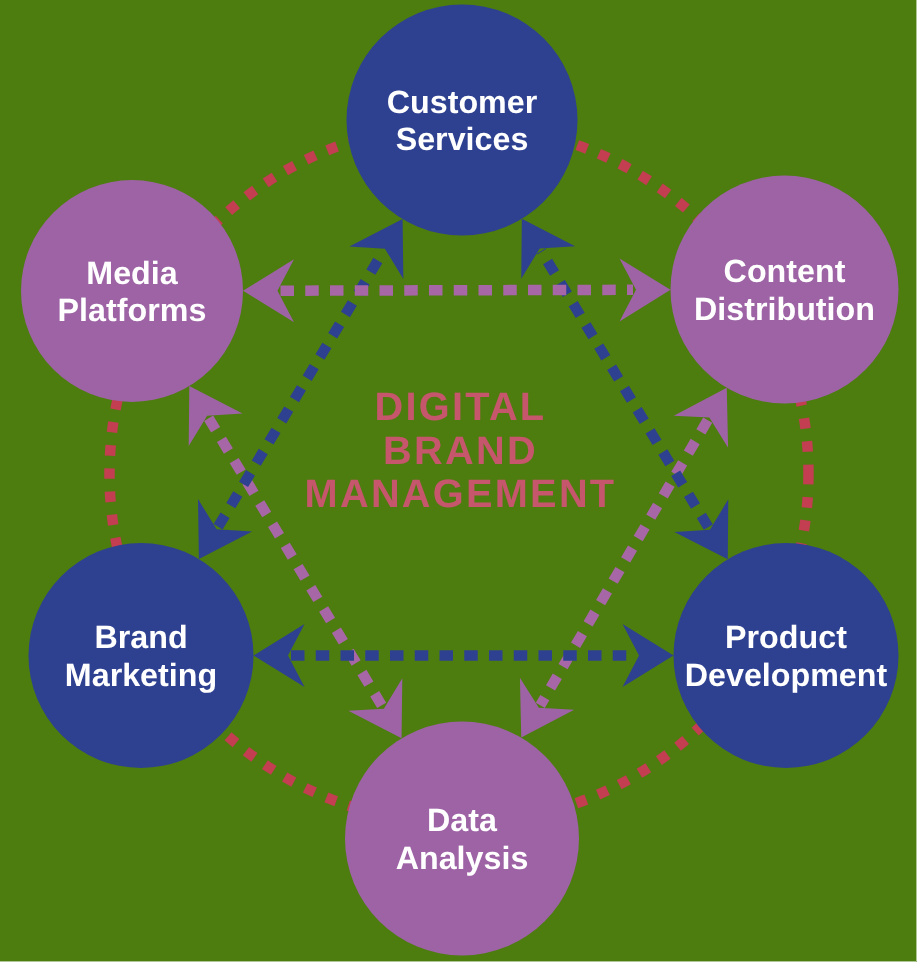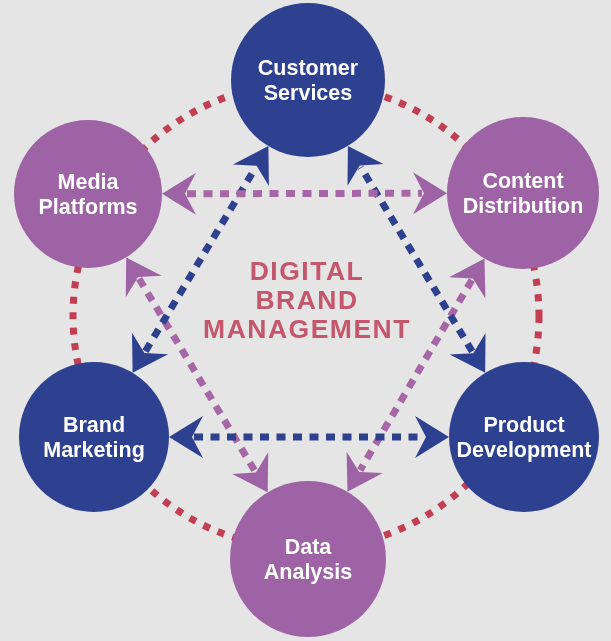--- a/index.html
+++ b/index.html
@@ -5,21 +5,21 @@
   html, body {
     margin: 0;
     padding: 0;
     background: #ffffff;
     font-family: "Liberation Sans", "DejaVu Sans", sans-serif;
   }
   .canvas {
     position: relative;
     width: 611px;
     height: 641px;
-    background: #e5e5e5;
+    background: #4d7c0f;
     overflow: hidden;
   }
   svg { display: block; }
   .node-label {
     font-family: "Liberation Sans", "DejaVu Sans", sans-serif;
     font-weight: bold;
     fill: #ffffff;
   }
   .title-text {
     font-family: "Liberation Sans", "DejaVu Sans", sans-serif;

